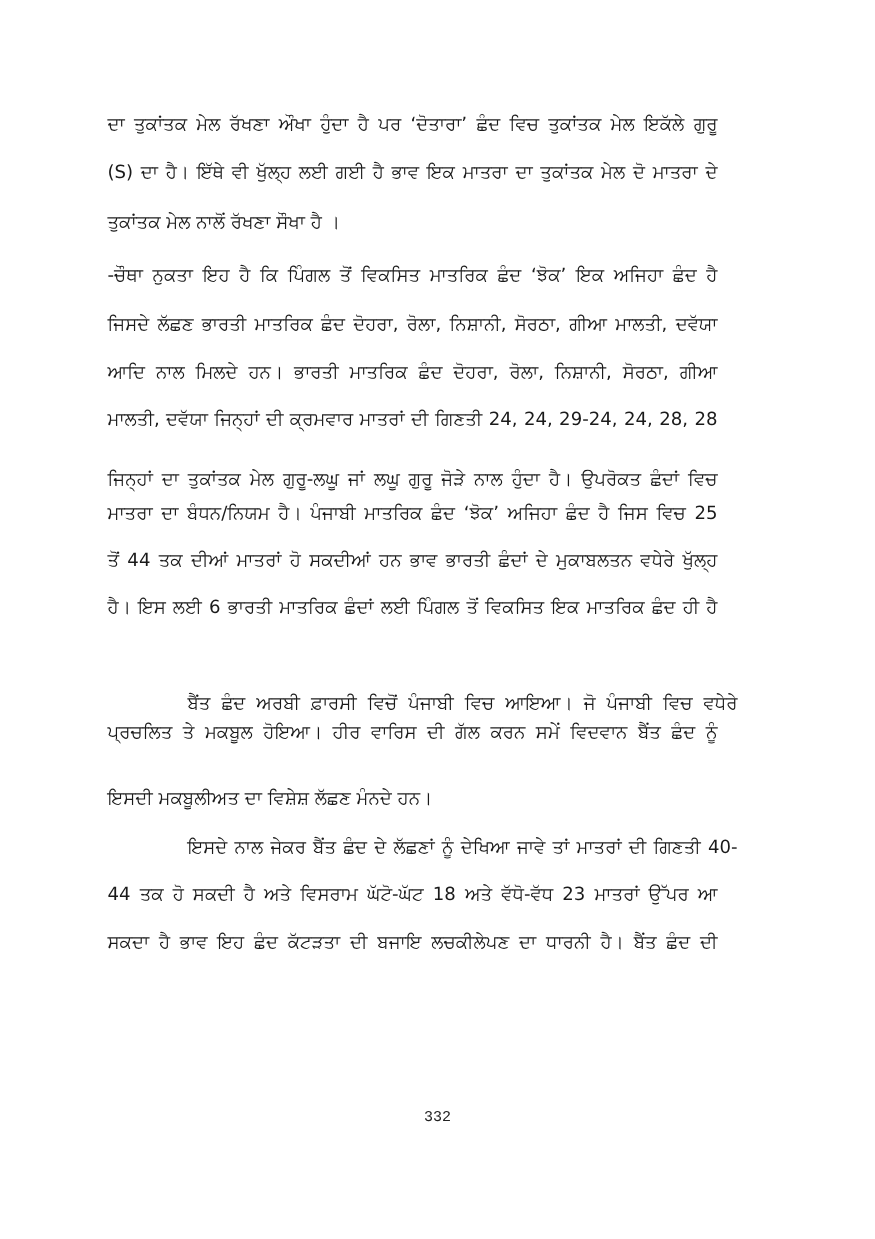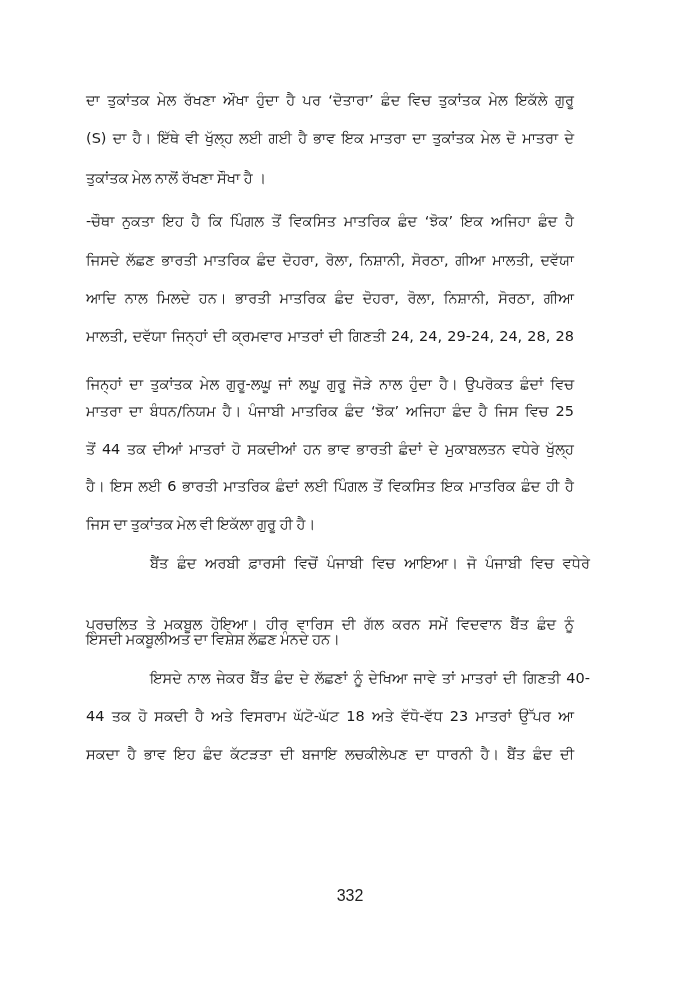--- a/index.html
+++ b/index.html
@@ -10,53 +10,52 @@
     left: 86px;
     width: 488px;
     font-family: "DejaVu Sans", sans-serif;
     font-size: 14.5px;
     color: #1a1a1a;
     white-space: nowrap;
     line-height: 20px;
     text-align: justify;
     text-align-last: justify;
   }
-  .line.last { text-align-last: left; font-family: Liberation Serif, serif; }
+  .line.last { text-align-last: left; }
   .line.indent { left: 150px; width: 440px; }
   .pagenum {
     position: absolute;
     top: 887px;
     left: 0; width: 700px;
     text-align: center;
-    font-family: Liberation Sans, sans-serif;
-    font-size: 16px;
+    font-family: Liberation Mono, monospace;
+    font-size: 12px;
     color: #222;
   }
 </style>
 </head>
 <body>
 
 <div class="page">
 
   <div class="line" style="top:90px">ਦਾ ਤੁਕਾਂਤਕ ਮੇਲ ਰੱਖਣਾ ਔਖਾ ਹੁੰਦਾ ਹੈ ਪਰ ‘ਦੋਤਾਰਾ’ ਛੰਦ ਵਿਚ ਤੁਕਾਂਤਕ ਮੇਲ ਇਕੱਲੇ ਗੁਰੂ</div>
   <div class="line" style="top:128px">(S) ਦਾ ਹੈ। ਇੱਥੇ ਵੀ ਖੁੱਲ੍ਹ ਲਈ ਗਈ ਹੈ ਭਾਵ ਇਕ ਮਾਤਰਾ ਦਾ ਤੁਕਾਂਤਕ ਮੇਲ ਦੋ ਮਾਤਰਾ ਦੇ</div>
   <div class="line last" style="top:168px">ਤੁਕਾਂਤਕ ਮੇਲ ਨਾਲੋਂ ਰੱਖਣਾ ਸੌਖਾ ਹੈ ।</div>
 
   <div class="line" style="top:211px">-ਚੌਥਾ ਨੁਕਤਾ ਇਹ ਹੈ ਕਿ ਪਿੰਗਲ ਤੋਂ ਵਿਕਸਿਤ ਮਾਤਰਿਕ ਛੰਦ ‘ਝੋਕ’ ਇਕ ਅਜਿਹਾ ਛੰਦ ਹੈ</div>
   <div class="line" style="top:250px">ਜਿਸਦੇ ਲੱਛਣ ਭਾਰਤੀ ਮਾਤਰਿਕ ਛੰਦ ਦੋਹਰਾ, ਰੋਲਾ, ਨਿਸ਼ਾਨੀ, ਸੋਰਠਾ, ਗੀਆ ਮਾਲਤੀ, ਦਵੱਯਾ</div>
   <div class="line" style="top:288px">ਆਦਿ ਨਾਲ ਮਿਲਦੇ ਹਨ। ਭਾਰਤੀ ਮਾਤਰਿਕ ਛੰਦ ਦੋਹਰਾ, ਰੋਲਾ, ਨਿਸ਼ਾਨੀ, ਸੋਰਠਾ, ਗੀਆ</div>
   <div class="line" style="top:326px">ਮਾਲਤੀ, ਦਵੱਯਾ ਜਿਨ੍ਹਾਂ ਦੀ ਕ੍ਰਮਵਾਰ ਮਾਤਰਾਂ ਦੀ ਗਿਣਤੀ 24, 24, 29-24, 24, 28, 28</div>
   <div class="line" style="top:374px">ਜਿਨ੍ਹਾਂ ਦਾ ਤੁਕਾਂਤਕ ਮੇਲ ਗੁਰੂ-ਲਘੂ ਜਾਂ ਲਘੂ ਗੁਰੂ ਜੋੜੇ ਨਾਲ ਹੁੰਦਾ ਹੈ। ਉਪਰੋਕਤ ਛੰਦਾਂ ਵਿਚ</div>
   <div class="line" style="top:401px">ਮਾਤਰਾ ਦਾ ਬੰਧਨ/ਨਿਯਮ ਹੈ। ਪੰਜਾਬੀ ਮਾਤਰਿਕ ਛੰਦ ‘ਝੋਕ’ ਅਜਿਹਾ ਛੰਦ ਹੈ ਜਿਸ ਵਿਚ 25</div>
   <div class="line" style="top:439px">ਤੋਂ 44 ਤਕ ਦੀਆਂ ਮਾਤਰਾਂ ਹੋ ਸਕਦੀਆਂ ਹਨ ਭਾਵ ਭਾਰਤੀ ਛੰਦਾਂ ਦੇ ਮੁਕਾਬਲਤਨ ਵਧੇਰੇ ਖੁੱਲ੍ਹ</div>
   <div class="line" style="top:476px">ਹੈ। ਇਸ ਲਈ 6 ਭਾਰਤੀ ਮਾਤਰਿਕ ਛੰਦਾਂ ਲਈ ਪਿੰਗਲ ਤੋਂ ਵਿਕਸਿਤ ਇਕ ਮਾਤਰਿਕ ਛੰਦ ਹੀ ਹੈ</div>
-  <div class="line last" style="top:514px">ਜਿਸ ਦਾ ਤੁਕਾਂਤਕ ਮੇਲ ਵੀ ਇਕੱਲਾ ਗੁਰੂ ਹੀ ਹੈ।</div>
 
   <div class="line indent" style="top:553px">ਬੈਂਤ ਛੰਦ ਅਰਬੀ ਫ਼ਾਰਸੀ ਵਿਚੋਂ ਪੰਜਾਬੀ ਵਿਚ ਆਇਆ। ਜੋ ਪੰਜਾਬੀ ਵਿਚ ਵਧੇਰੇ</div>
-  <div class="line" style="top:614px">ਪ੍ਰਚਲਿਤ ਤੇ ਮਕਬੂਲ ਹੋਇਆ। ਹੀਰ ਵਾਰਿਸ ਦੀ ਗੱਲ ਕਰਨ ਸਮੇਂ ਵਿਦਵਾਨ ਬੈਂਤ ਛੰਦ ਨੂੰ</div>
+  <div class="line" style="top:576px">ਪ੍ਰਚਲਿਤ ਤੇ ਮਕਬੂਲ ਹੋਇਆ। ਹੀਰ ਵਾਰਿਸ ਦੀ ਗੱਲ ਕਰਨ ਸਮੇਂ ਵਿਦਵਾਨ ਬੈਂਤ ਛੰਦ ਨੂੰ</div>
   <div class="line last" style="top:629px">ਇਸਦੀ ਮਕਬੂਲੀਅਤ ਦਾ ਵਿਸ਼ੇਸ਼ ਲੱਛਣ ਮੰਨਦੇ ਹਨ।</div>
 
   <div class="line indent" style="top:668px">ਇਸਦੇ ਨਾਲ ਜੇਕਰ ਬੈਂਤ ਛੰਦ ਦੇ ਲੱਛਣਾਂ ਨੂੰ ਦੇਖਿਆ ਜਾਵੇ ਤਾਂ ਮਾਤਰਾਂ ਦੀ ਗਿਣਤੀ 40-</div>
   <div class="line" style="top:706px">44 ਤਕ ਹੋ ਸਕਦੀ ਹੈ ਅਤੇ ਵਿਸਰਾਮ ਘੱਟੋ-ਘੱਟ 18 ਅਤੇ ਵੱਧੋ-ਵੱਧ 23 ਮਾਤਰਾਂ ਉੱਪਰ ਆ</div>
   <div class="line" style="top:744px">ਸਕਦਾ ਹੈ ਭਾਵ ਇਹ ਛੰਦ ਕੱਟੜਤਾ ਦੀ ਬਜਾਇ ਲਚਕੀਲੇਪਣ ਦਾ ਧਾਰਨੀ ਹੈ। ਬੈਂਤ ਛੰਦ ਦੀ</div>
 
   <div class="pagenum">332</div>
 </div>
 
 </body></html>

